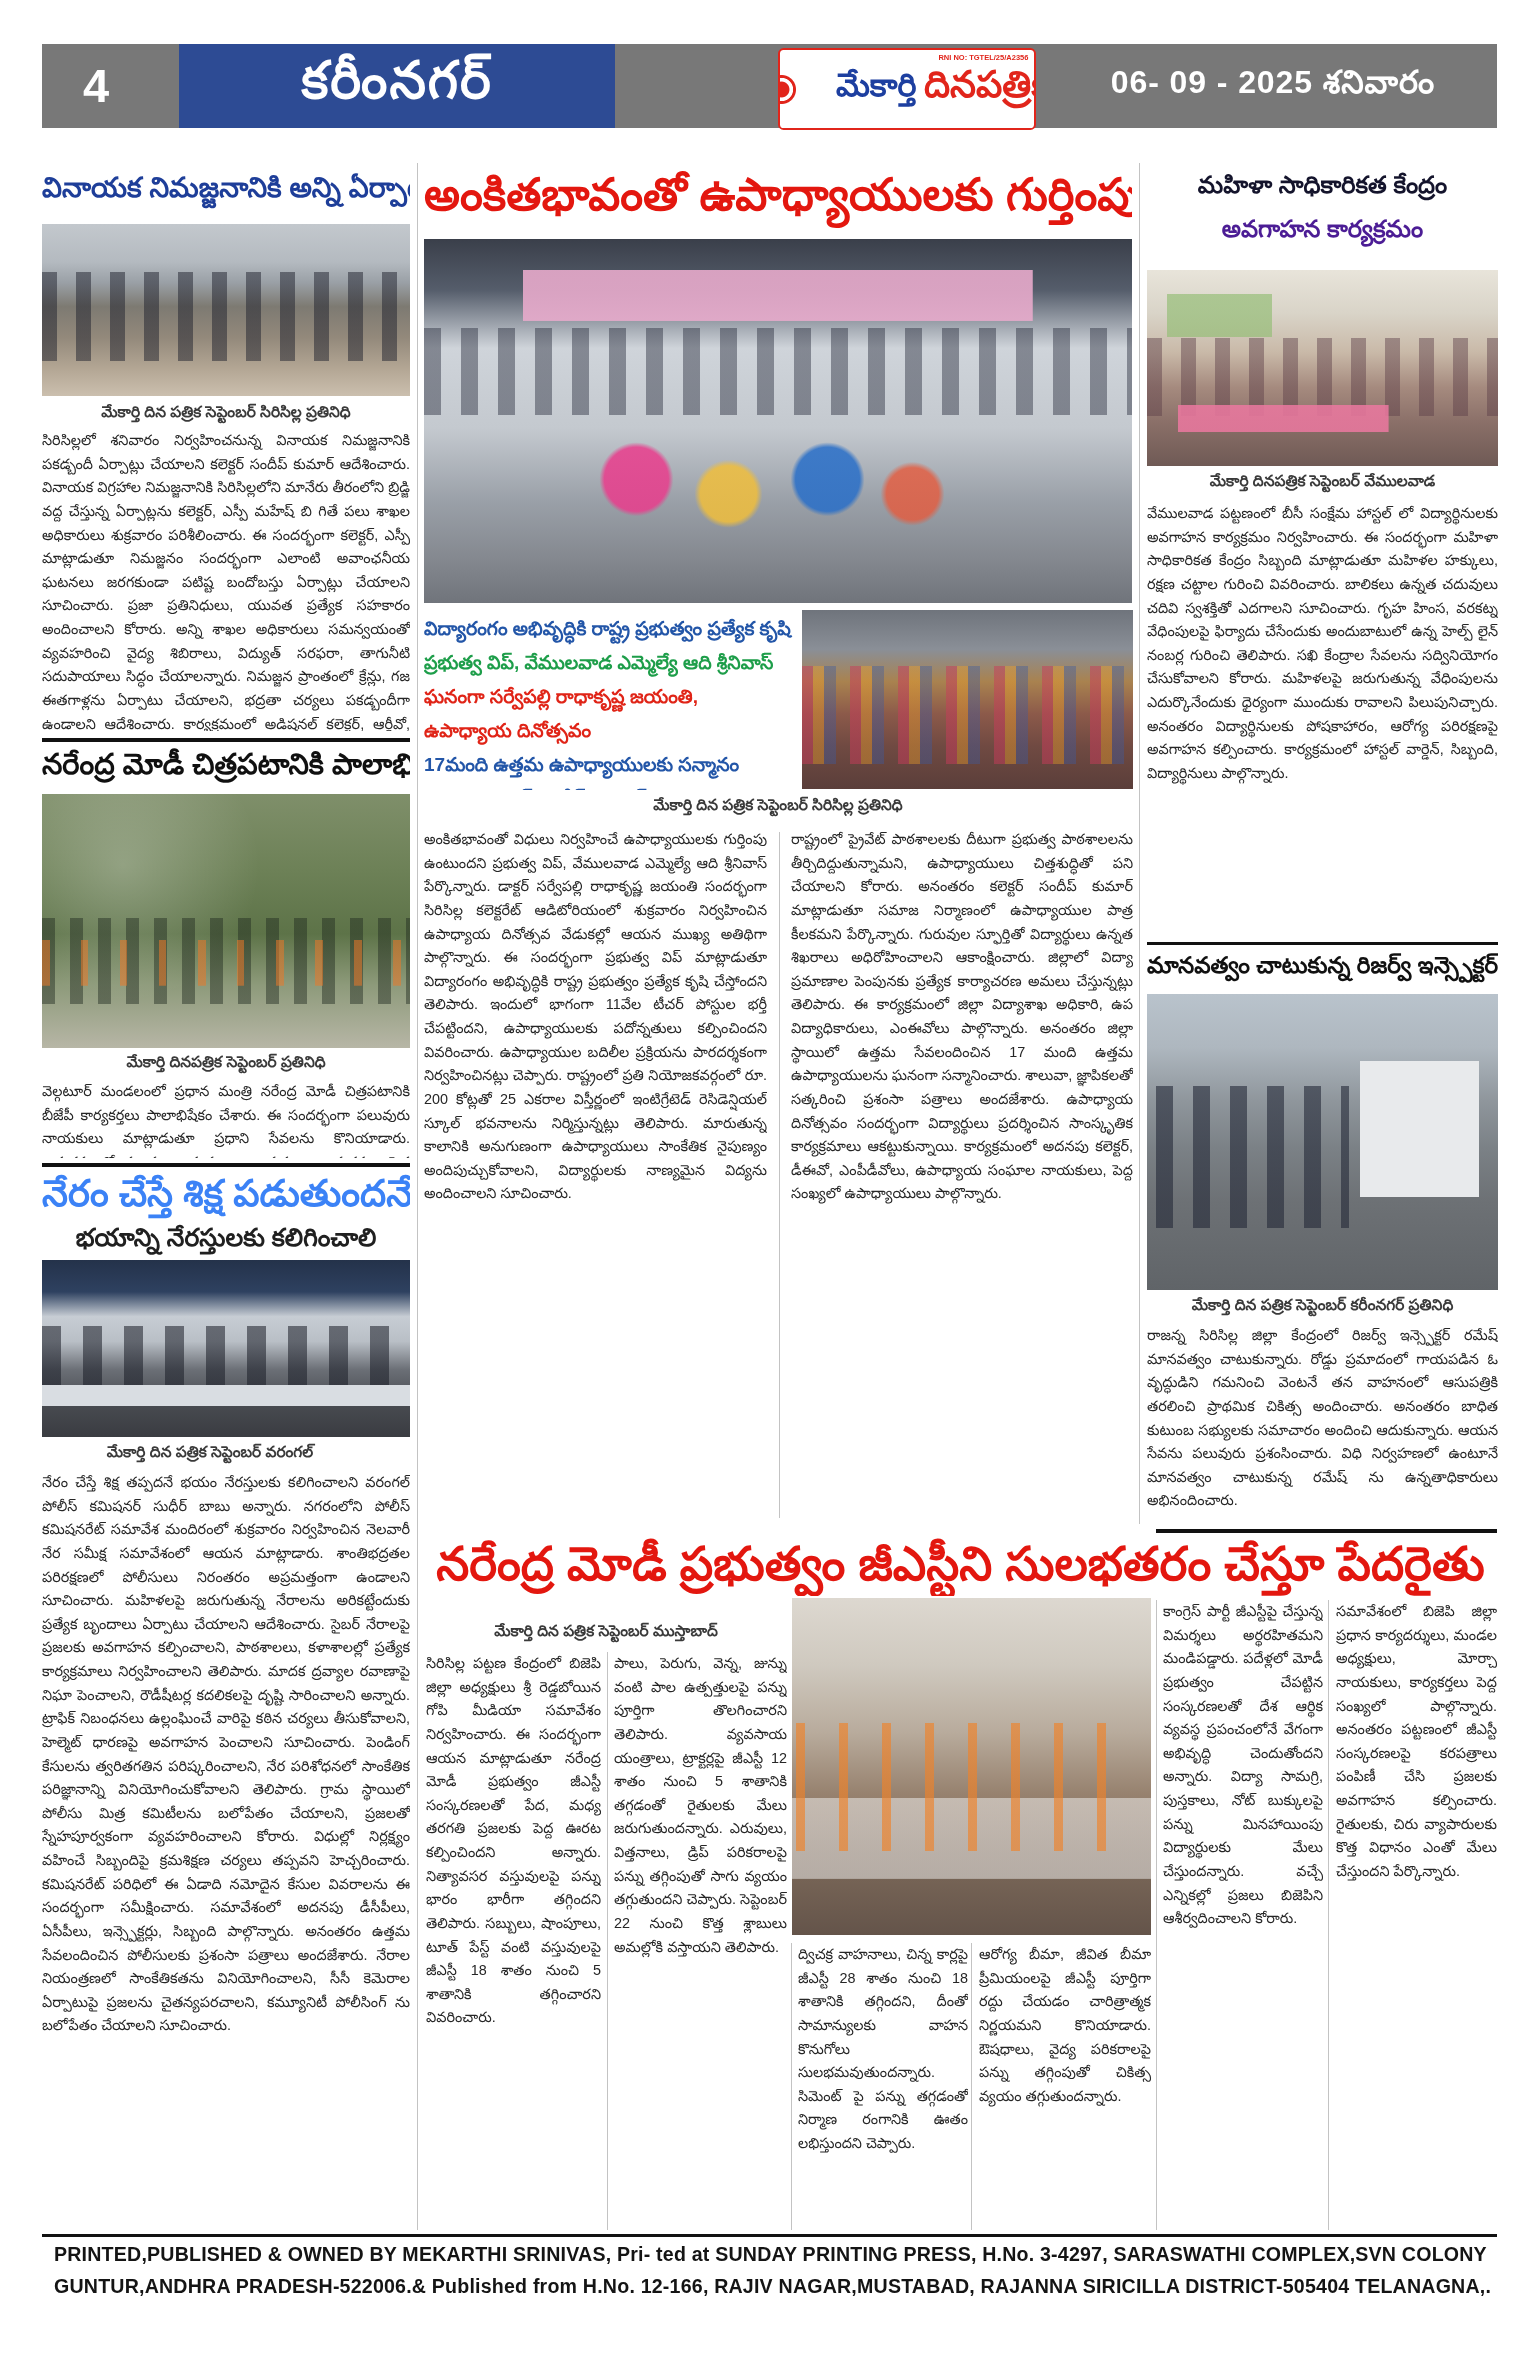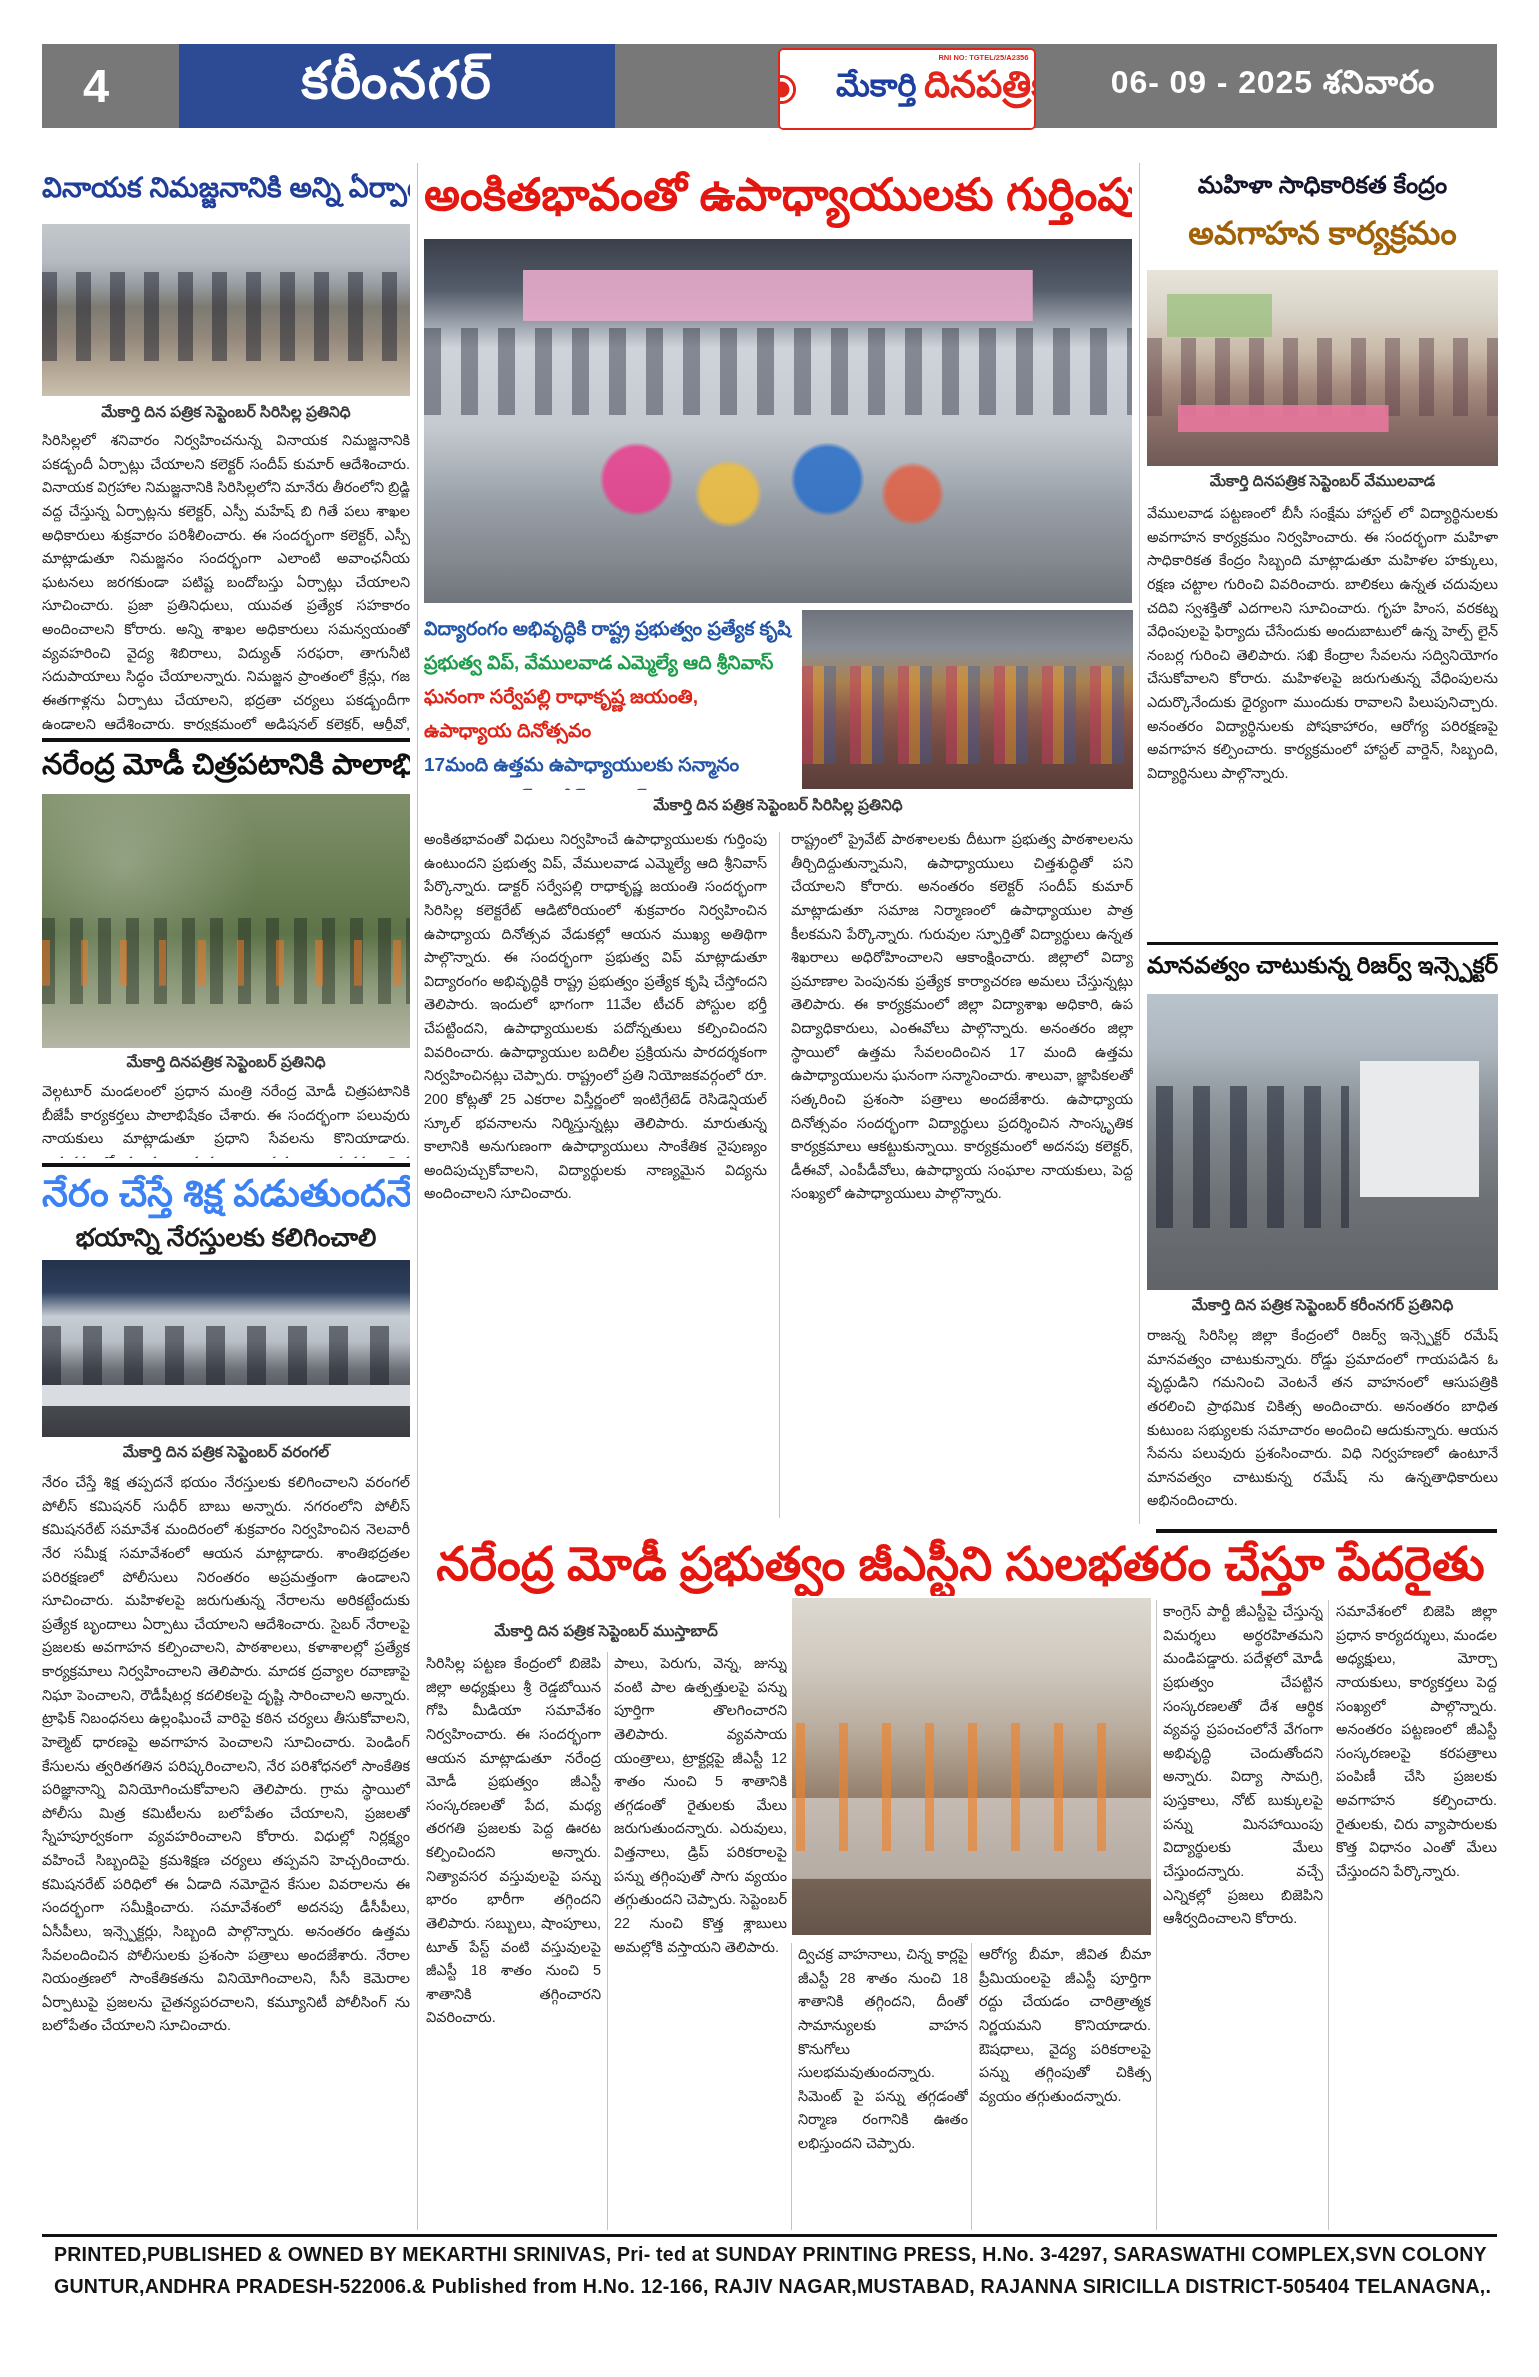--- a/index.html
+++ b/index.html
@@ -102,41 +102,41 @@
   <div class="abs hl" style="left:42px;top:748px;width:368px;height:41px;font-size:29px;color:#101010;">నరేంద్ర మోడీ చిత్రపటానికి పాలాభిషేకం</div>
   <div class="abs ph ph2" style="left:42px;top:794px;width:368px;height:254px;"></div>
   <div class="abs byline" style="left:42px;top:1053px;width:368px;height:22.4px;">మేకార్తి దినపత్రిక సెప్టెంబర్ ప్రతినిధి</div>
   <div class="abs body-txt" style="left:42px;top:1080px;width:368px;height:78px;">వెల్గటూర్ మండలంలో ప్రధాన మంత్రి నరేంద్ర మోడీ చిత్రపటానికి బీజేపీ కార్యకర్తలు పాలాభిషేకం చేశారు. ఈ సందర్భంగా పలువురు నాయకులు మాట్లాడుతూ ప్రధాని సేవలను కొనియాడారు. కార్యక్రమంలో మండల అధ్యక్షులు, నాయకులు, కార్యకర్తలు పెద్ద ఎత్తున పాల్గొని క్షీరాభిషేకం చేయడం విశేషం.</div>
 
   <div class="abs rule" style="left:42px;top:1163px;width:368px;height:3.7px;"></div>
 
   <div class="abs hl" style="left:42px;top:1173px;width:368px;height:47px;font-size:37px;color:#3b82f6;">నేరం చేస్తే శిక్ష పడుతుందనే</div>
   <div class="abs hl" style="left:42px;top:1223px;width:368px;height:32px;font-size:25px;color:#202020;">భయాన్ని నేరస్తులకు కలిగించాలి</div>
   <div class="abs ph ph3" style="left:42px;top:1260px;width:368px;height:177px;"></div>
-  <div class="abs byline" style="left:42px;top:1443px;width:368px;height:22.4px;">మేకార్తి దిన పత్రిక సెప్టెంబర్ వరంగల్</div>
+  <div class="abs byline" style="left:26px;top:1443px;width:368px;height:22.4px;">మేకార్తి దిన పత్రిక సెప్టెంబర్ వరంగల్</div>
   <div class="abs body-txt" style="left:42px;top:1471px;width:368px;height:757px;">నేరం చేస్తే శిక్ష తప్పదనే భయం నేరస్తులకు కలిగించాలని వరంగల్ పోలీస్ కమిషనర్ సుధీర్ బాబు అన్నారు. నగరంలోని పోలీస్ కమిషనరేట్ సమావేశ మందిరంలో శుక్రవారం నిర్వహించిన నెలవారీ నేర సమీక్ష సమావేశంలో ఆయన మాట్లాడారు. శాంతిభద్రతల పరిరక్షణలో పోలీసులు నిరంతరం అప్రమత్తంగా ఉండాలని సూచించారు. మహిళలపై జరుగుతున్న నేరాలను అరికట్టేందుకు ప్రత్యేక బృందాలు ఏర్పాటు చేయాలని ఆదేశించారు. సైబర్ నేరాలపై ప్రజలకు అవగాహన కల్పించాలని, పాఠశాలలు, కళాశాలల్లో ప్రత్యేక కార్యక్రమాలు నిర్వహించాలని తెలిపారు. మాదక ద్రవ్యాల రవాణాపై నిఘా పెంచాలని, రౌడీషీటర్ల కదలికలపై దృష్టి సారించాలని అన్నారు. ట్రాఫిక్ నిబంధనలు ఉల్లంఘించే వారిపై కఠిన చర్యలు తీసుకోవాలని, హెల్మెట్ ధారణపై అవగాహన పెంచాలని సూచించారు. పెండింగ్ కేసులను త్వరితగతిన పరిష్కరించాలని, నేర పరిశోధనలో సాంకేతిక పరిజ్ఞానాన్ని వినియోగించుకోవాలని తెలిపారు. గ్రామ స్థాయిలో పోలీసు మిత్ర కమిటీలను బలోపేతం చేయాలని, ప్రజలతో స్నేహపూర్వకంగా వ్యవహరించాలని కోరారు. విధుల్లో నిర్లక్ష్యం వహించే సిబ్బందిపై క్రమశిక్షణ చర్యలు తప్పవని హెచ్చరించారు. కమిషనరేట్ పరిధిలో ఈ ఏడాది నమోదైన కేసుల వివరాలను ఈ సందర్భంగా సమీక్షించారు. సమావేశంలో అదనపు డీసీపీలు, ఏసీపీలు, ఇన్స్పెక్టర్లు, సిబ్బంది పాల్గొన్నారు. అనంతరం ఉత్తమ సేవలందించిన పోలీసులకు ప్రశంసా పత్రాలు అందజేశారు. నేరాల నియంత్రణలో సాంకేతికతను వినియోగించాలని, సీసీ కెమెరాల ఏర్పాటుపై ప్రజలను చైతన్యపరచాలని, కమ్యూనిటీ పోలీసింగ్ ను బలోపేతం చేయాలని సూచించారు.</div>
 
   <div class="abs hl" style="left:424px;top:170px;width:708px;height:62px;font-size:45px;color:#e3170f;">అంకితభావంతో ఉపాధ్యాయులకు గుర్తింపు</div>
   <div class="abs ph ph4" style="left:424px;top:239px;width:708px;height:364px;"></div>
   <div class="abs deck" style="left:424px;top:615px;width:371px;height:175px;">
     <div class="c-blue">విద్యారంగం అభివృద్ధికి రాష్ట్ర ప్రభుత్వం ప్రత్యేక కృషి</div>
     <div class="c-green">ప్రభుత్వ విప్, వేములవాడ ఎమ్మెల్యే ఆది శ్రీనివాస్</div>
     <div class="c-red">ఘనంగా సర్వేపల్లి రాధాకృష్ణ జయంతి,</div>
     <div class="c-red">ఉపాధ్యాయ దినోత్సవం</div>
     <div class="c-blue">17మంది ఉత్తమ ఉపాధ్యాయులకు సన్మానం</div>
     <div class="c-blue">హాజరైన కలెక్టర్ సందీప్ కుమార్</div>
   </div>
   <div class="abs ph ph5" style="left:802px;top:610px;width:331px;height:179px;"></div>
   <div class="abs byline" style="left:424px;top:796px;width:708px;height:22.4px;">మేకార్తి దిన పత్రిక సెప్టెంబర్ సిరిసిల్ల ప్రతినిధి</div>
   <div class="abs body-txt" style="left:424px;top:828px;width:343px;height:694px;">అంకితభావంతో విధులు నిర్వహించే ఉపాధ్యాయులకు గుర్తింపు ఉంటుందని ప్రభుత్వ విప్, వేములవాడ ఎమ్మెల్యే ఆది శ్రీనివాస్ పేర్కొన్నారు. డాక్టర్ సర్వేపల్లి రాధాకృష్ణ జయంతి సందర్భంగా సిరిసిల్ల కలెక్టరేట్ ఆడిటోరియంలో శుక్రవారం నిర్వహించిన ఉపాధ్యాయ దినోత్సవ వేడుకల్లో ఆయన ముఖ్య అతిథిగా పాల్గొన్నారు. ఈ సందర్భంగా ప్రభుత్వ విప్ మాట్లాడుతూ విద్యారంగం అభివృద్ధికి రాష్ట్ర ప్రభుత్వం ప్రత్యేక కృషి చేస్తోందని తెలిపారు. ఇందులో భాగంగా 11వేల టీచర్ పోస్టుల భర్తీ చేపట్టిందని, ఉపాధ్యాయులకు పదోన్నతులు కల్పించిందని వివరించారు. ఉపాధ్యాయుల బదిలీల ప్రక్రియను పారదర్శకంగా నిర్వహించినట్లు చెప్పారు. రాష్ట్రంలో ప్రతి నియోజకవర్గంలో రూ. 200 కోట్లతో 25 ఎకరాల విస్తీర్ణంలో ఇంటిగ్రేటెడ్ రెసిడెన్షియల్ స్కూల్ భవనాలను నిర్మిస్తున్నట్లు తెలిపారు. మారుతున్న కాలానికి అనుగుణంగా ఉపాధ్యాయులు సాంకేతిక నైపుణ్యం అందిపుచ్చుకోవాలని, విద్యార్థులకు నాణ్యమైన విద్యను అందించాలని సూచించారు.</div>
   <div class="abs vline" style="left:779px;top:832px;width:0.9px;height:686px;"></div>
   <div class="abs body-txt" style="left:791px;top:828px;width:342px;height:694px;">రాష్ట్రంలో ప్రైవేట్ పాఠశాలలకు దీటుగా ప్రభుత్వ పాఠశాలలను తీర్చిదిద్దుతున్నామని, ఉపాధ్యాయులు చిత్తశుద్ధితో పని చేయాలని కోరారు. అనంతరం కలెక్టర్ సందీప్ కుమార్ మాట్లాడుతూ సమాజ నిర్మాణంలో ఉపాధ్యాయుల పాత్ర కీలకమని పేర్కొన్నారు. గురువుల స్ఫూర్తితో విద్యార్థులు ఉన్నత శిఖరాలు అధిరోహించాలని ఆకాంక్షించారు. జిల్లాలో విద్యా ప్రమాణాల పెంపునకు ప్రత్యేక కార్యాచరణ అమలు చేస్తున్నట్లు తెలిపారు. ఈ కార్యక్రమంలో జిల్లా విద్యాశాఖ అధికారి, ఉప విద్యాధికారులు, ఎంఈవోలు పాల్గొన్నారు. అనంతరం జిల్లా స్థాయిలో ఉత్తమ సేవలందించిన 17 మంది ఉత్తమ ఉపాధ్యాయులను ఘనంగా సన్మానించారు. శాలువా, జ్ఞాపికలతో సత్కరించి ప్రశంసా పత్రాలు అందజేశారు. ఉపాధ్యాయ దినోత్సవం సందర్భంగా విద్యార్థులు ప్రదర్శించిన సాంస్కృతిక కార్యక్రమాలు ఆకట్టుకున్నాయి. కార్యక్రమంలో అదనపు కలెక్టర్, డీఈవో, ఎంపీడీవోలు, ఉపాధ్యాయ సంఘాల నాయకులు, పెద్ద సంఖ్యలో ఉపాధ్యాయులు పాల్గొన్నారు.</div>
 
   <div class="abs hl" style="left:1147px;top:172px;width:351px;height:39px;font-size:24px;color:#14142c;">మహిళా సాధికారికత కేంద్రం</div>
-  <div class="abs hl" style="left:1147px;top:216px;width:351px;height:39px;font-size:32px;color:#a16207;">అవగాహన కార్యక్రమం</div>
+  <div class="abs hl" style="left:1147px;top:216px;width:351px;height:39px;font-size:24px;color:#4c1d95;">అవగాహన కార్యక్రమం</div>
   <div class="abs ph ph6" style="left:1147px;top:270px;width:351px;height:196px;"></div>
   <div class="abs byline" style="left:1147px;top:472px;width:351px;height:22.4px;">మేకార్తి దినపత్రిక సెప్టెంబర్ వేములవాడ</div>
   <div class="abs body-txt" style="left:1147px;top:502px;width:351px;height:416px;">వేములవాడ పట్టణంలో బీసీ సంక్షేమ హాస్టల్ లో విద్యార్థినులకు అవగాహన కార్యక్రమం నిర్వహించారు. ఈ సందర్భంగా మహిళా సాధికారికత కేంద్రం సిబ్బంది మాట్లాడుతూ మహిళల హక్కులు, రక్షణ చట్టాల గురించి వివరించారు. బాలికలు ఉన్నత చదువులు చదివి స్వశక్తితో ఎదగాలని సూచించారు. గృహ హింస, వరకట్న వేధింపులపై ఫిర్యాదు చేసేందుకు అందుబాటులో ఉన్న హెల్ప్ లైన్ నంబర్ల గురించి తెలిపారు. సఖి కేంద్రాల సేవలను సద్వినియోగం చేసుకోవాలని కోరారు. మహిళలపై జరుగుతున్న వేధింపులను ఎదుర్కొనేందుకు ధైర్యంగా ముందుకు రావాలని పిలుపునిచ్చారు. అనంతరం విద్యార్థినులకు పోషకాహారం, ఆరోగ్య పరిరక్షణపై అవగాహన కల్పించారు. కార్యక్రమంలో హాస్టల్ వార్డెన్, సిబ్బంది, విద్యార్థినులు పాల్గొన్నారు.</div>
 
   <div class="abs rule" style="left:1147px;top:942px;width:351px;height:2.8px;"></div>
 
   <div class="abs hl" style="left:1147px;top:953px;width:351px;height:35px;font-size:23px;color:#111111;">మానవత్వం చాటుకున్న రిజర్వ్ ఇన్స్పెక్టర్ రమేష్</div>
   <div class="abs ph ph7" style="left:1147px;top:994px;width:351px;height:296px;"></div>
   <div class="abs byline" style="left:1147px;top:1296px;width:351px;height:22.4px;">మేకార్తి దిన పత్రిక సెప్టెంబర్ కరీంనగర్ ప్రతినిధి</div>
   <div class="abs body-txt" style="left:1147px;top:1324px;width:351px;height:199px;">రాజన్న సిరిసిల్ల జిల్లా కేంద్రంలో రిజర్వ్ ఇన్స్పెక్టర్ రమేష్ మానవత్వం చాటుకున్నారు. రోడ్డు ప్రమాదంలో గాయపడిన ఓ వృద్ధుడిని గమనించి వెంటనే తన వాహనంలో ఆసుపత్రికి తరలించి ప్రాథమిక చికిత్స అందించారు. అనంతరం బాధిత కుటుంబ సభ్యులకు సమాచారం అందించి ఆదుకున్నారు. ఆయన సేవను పలువురు ప్రశంసించారు. విధి నిర్వహణలో ఉంటూనే మానవత్వం చాటుకున్న రమేష్ ను ఉన్నతాధికారులు అభినందించారు.</div>

